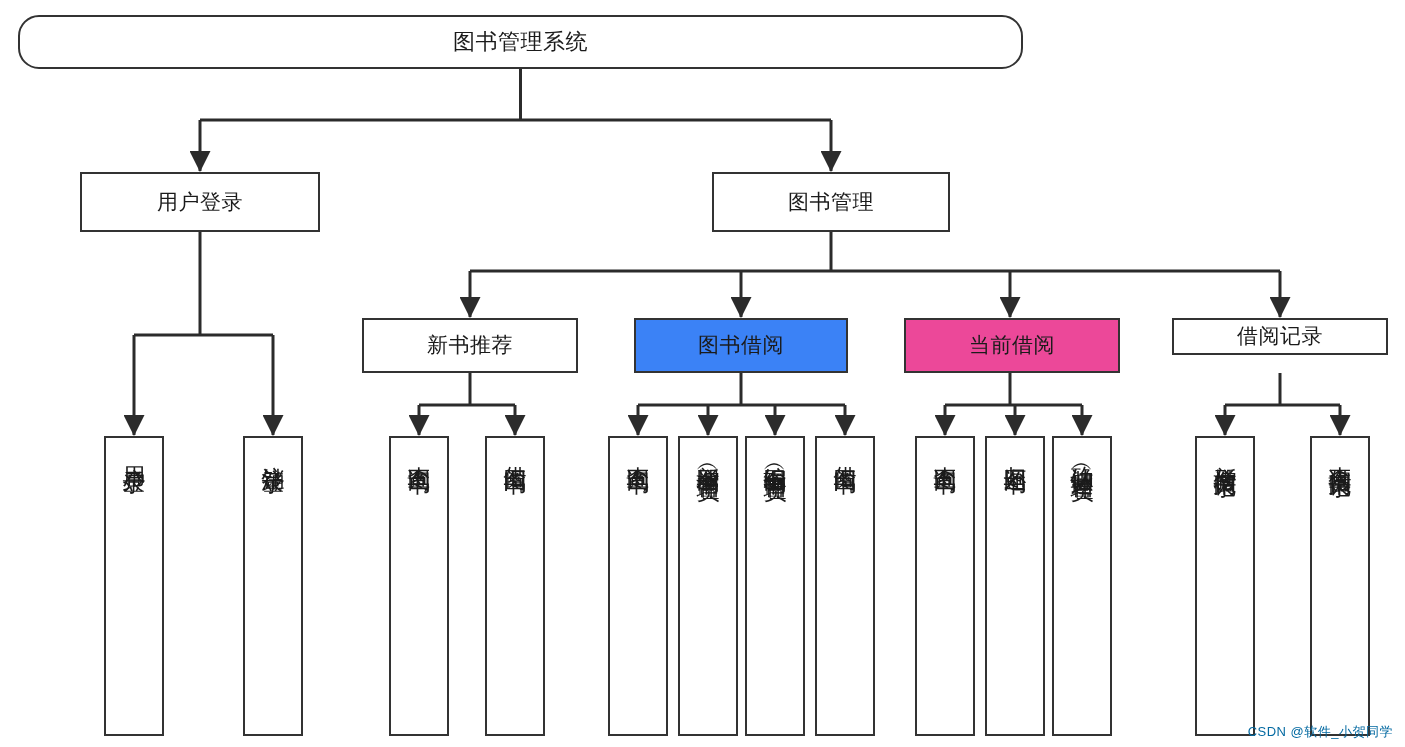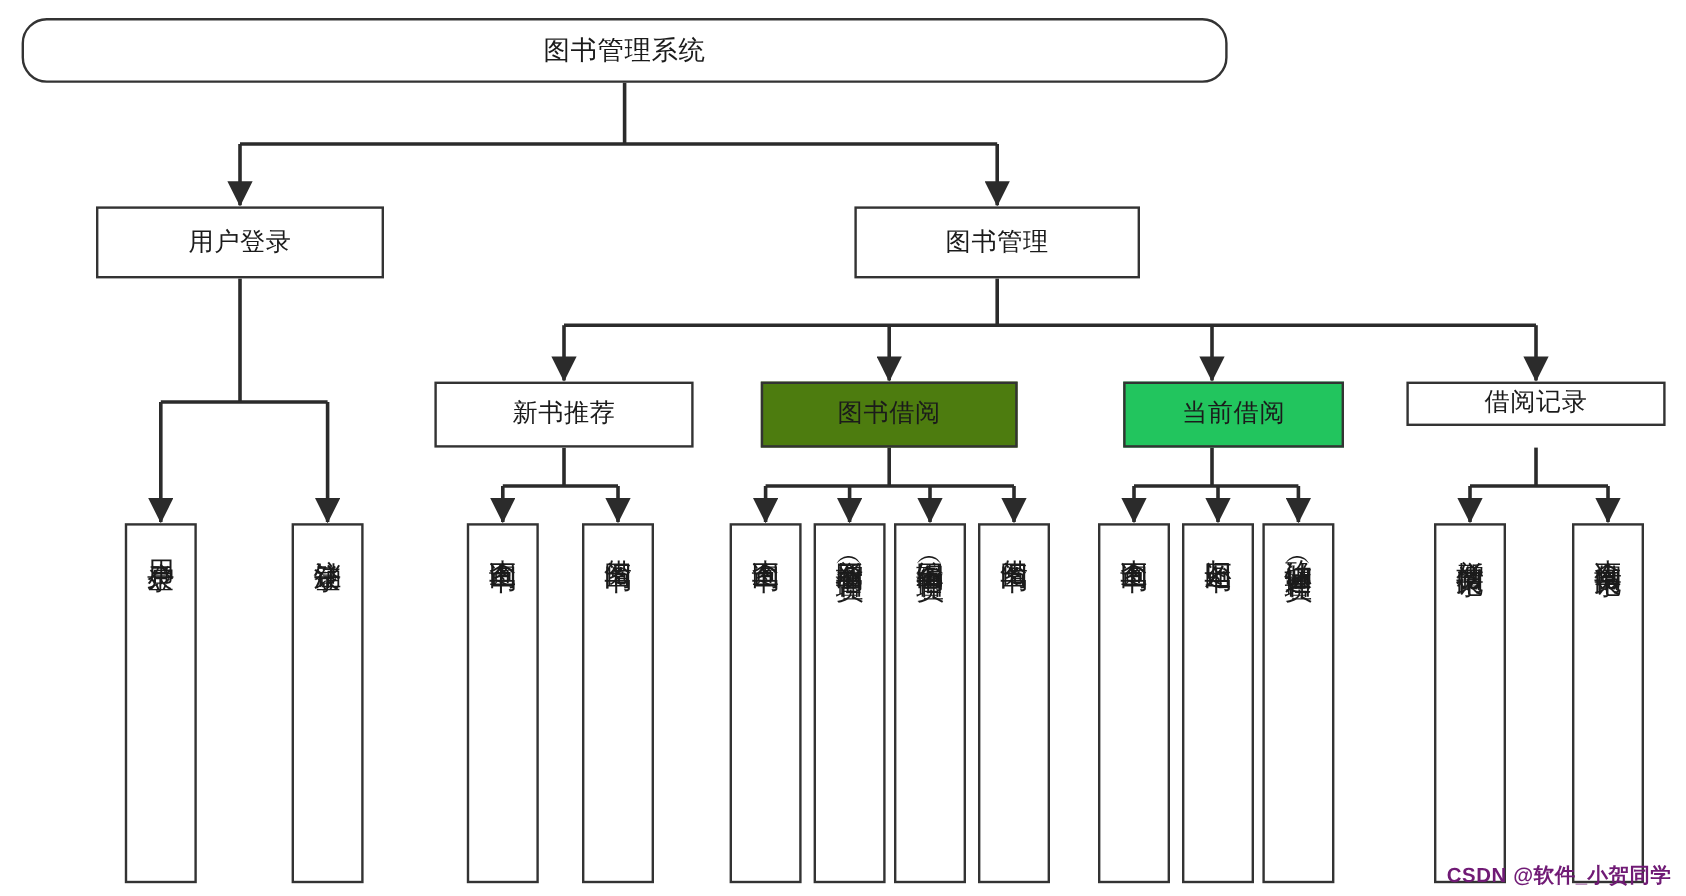--- a/index.html
+++ b/index.html
@@ -56,25 +56,24 @@
     letter-spacing: 2px;
     line-height: 1;
   }
   #root-node .node-label {
     font-size: 22px;
   }
   #watermark {
     position: absolute;
     right: 12px;
     bottom: 6px;
-    font-size: 17px;
-    color: #701a75;
+    font-size: 13px;
+    color: #0369a1;
     letter-spacing: 0.5px;
     user-select: none;
-    font-weight: bold;
   }
 </style>
 </head>
 <body>
 
 <div id="diagram-root">
 
   <svg id="wires" viewBox="0 0 1405 747" xmlns="http://www.w3.org/2000/svg" aria-hidden="true">
     <defs>
       <marker id="arrowhead" viewBox="0 0 10 10" refX="9.5" refY="5" markerWidth="7" markerHeight="7" orient="auto-start-reverse">
@@ -124,24 +123,24 @@
       </div>
       <div class="node horizontal" id="login-node" style="left: 80px; top: 172px; width: 240px; height: 60px; border-color: rgb(51, 51, 51); background: rgb(255, 255, 255);">
         <span class="node-label">用户登录</span>
       </div>
       <div class="node horizontal" id="bookmgmt-node" style="left: 712px; top: 172px; width: 238px; height: 60px; border-color: rgb(51, 51, 51); background: rgb(255, 255, 255);">
         <span class="node-label">图书管理</span>
       </div>
       <div class="node horizontal" id="newbook-node" style="left: 362px; top: 318px; width: 216px; height: 55px; border-color: rgb(51, 51, 51); background: rgb(255, 255, 255); justify-content: center;">
         <span class="node-label">新书推荐</span>
       </div>
-      <div class="node horizontal" id="borrow-node" style="left: 634px; top: 318px; width: 214px; height: 55px; border-color: rgb(51, 51, 51); background: #4d7c0f;">
+      <div class="node horizontal" id="borrow-node" style="left: 634px; top: 318px; width: 214px; height: 55px; border-color: rgb(51, 51, 51); background: #3b82f6;">
         <span class="node-label">图书借阅</span>
       </div>
-      <div class="node horizontal" id="current-node" style="left: 936px; top: 318px; width: 184px; height: 55px; border-color: rgb(51, 51, 51); background: #22c55e;">
+      <div class="node horizontal" id="current-node" style="left: 904px; top: 318px; width: 216px; height: 55px; border-color: rgb(51, 51, 51); background: #ec4899;">
         <span class="node-label">当前借阅</span>
       </div>
       <div class="node horizontal" id="record-node" style="left: 1172px; top: 318px; width: 216px; height: 37px; border-color: rgb(51, 51, 51); background: rgb(255, 255, 255);">
         <span class="node-label">借阅记录</span>
       </div>
       <div class="node vertical" id="leaf1-node" style="left: 104px; top: 436px; width: 60px; height: 300px; border-color: rgb(51, 51, 51); background: rgb(255, 255, 255);">
         <span class="node-label">用户登录</span>
       </div>
       <div class="node vertical" id="leaf2-node" style="left: 243px; top: 436px; width: 60px; height: 300px; border-color: rgb(51, 51, 51); background: rgb(255, 255, 255);">
         <span class="node-label">注销登录</span>

